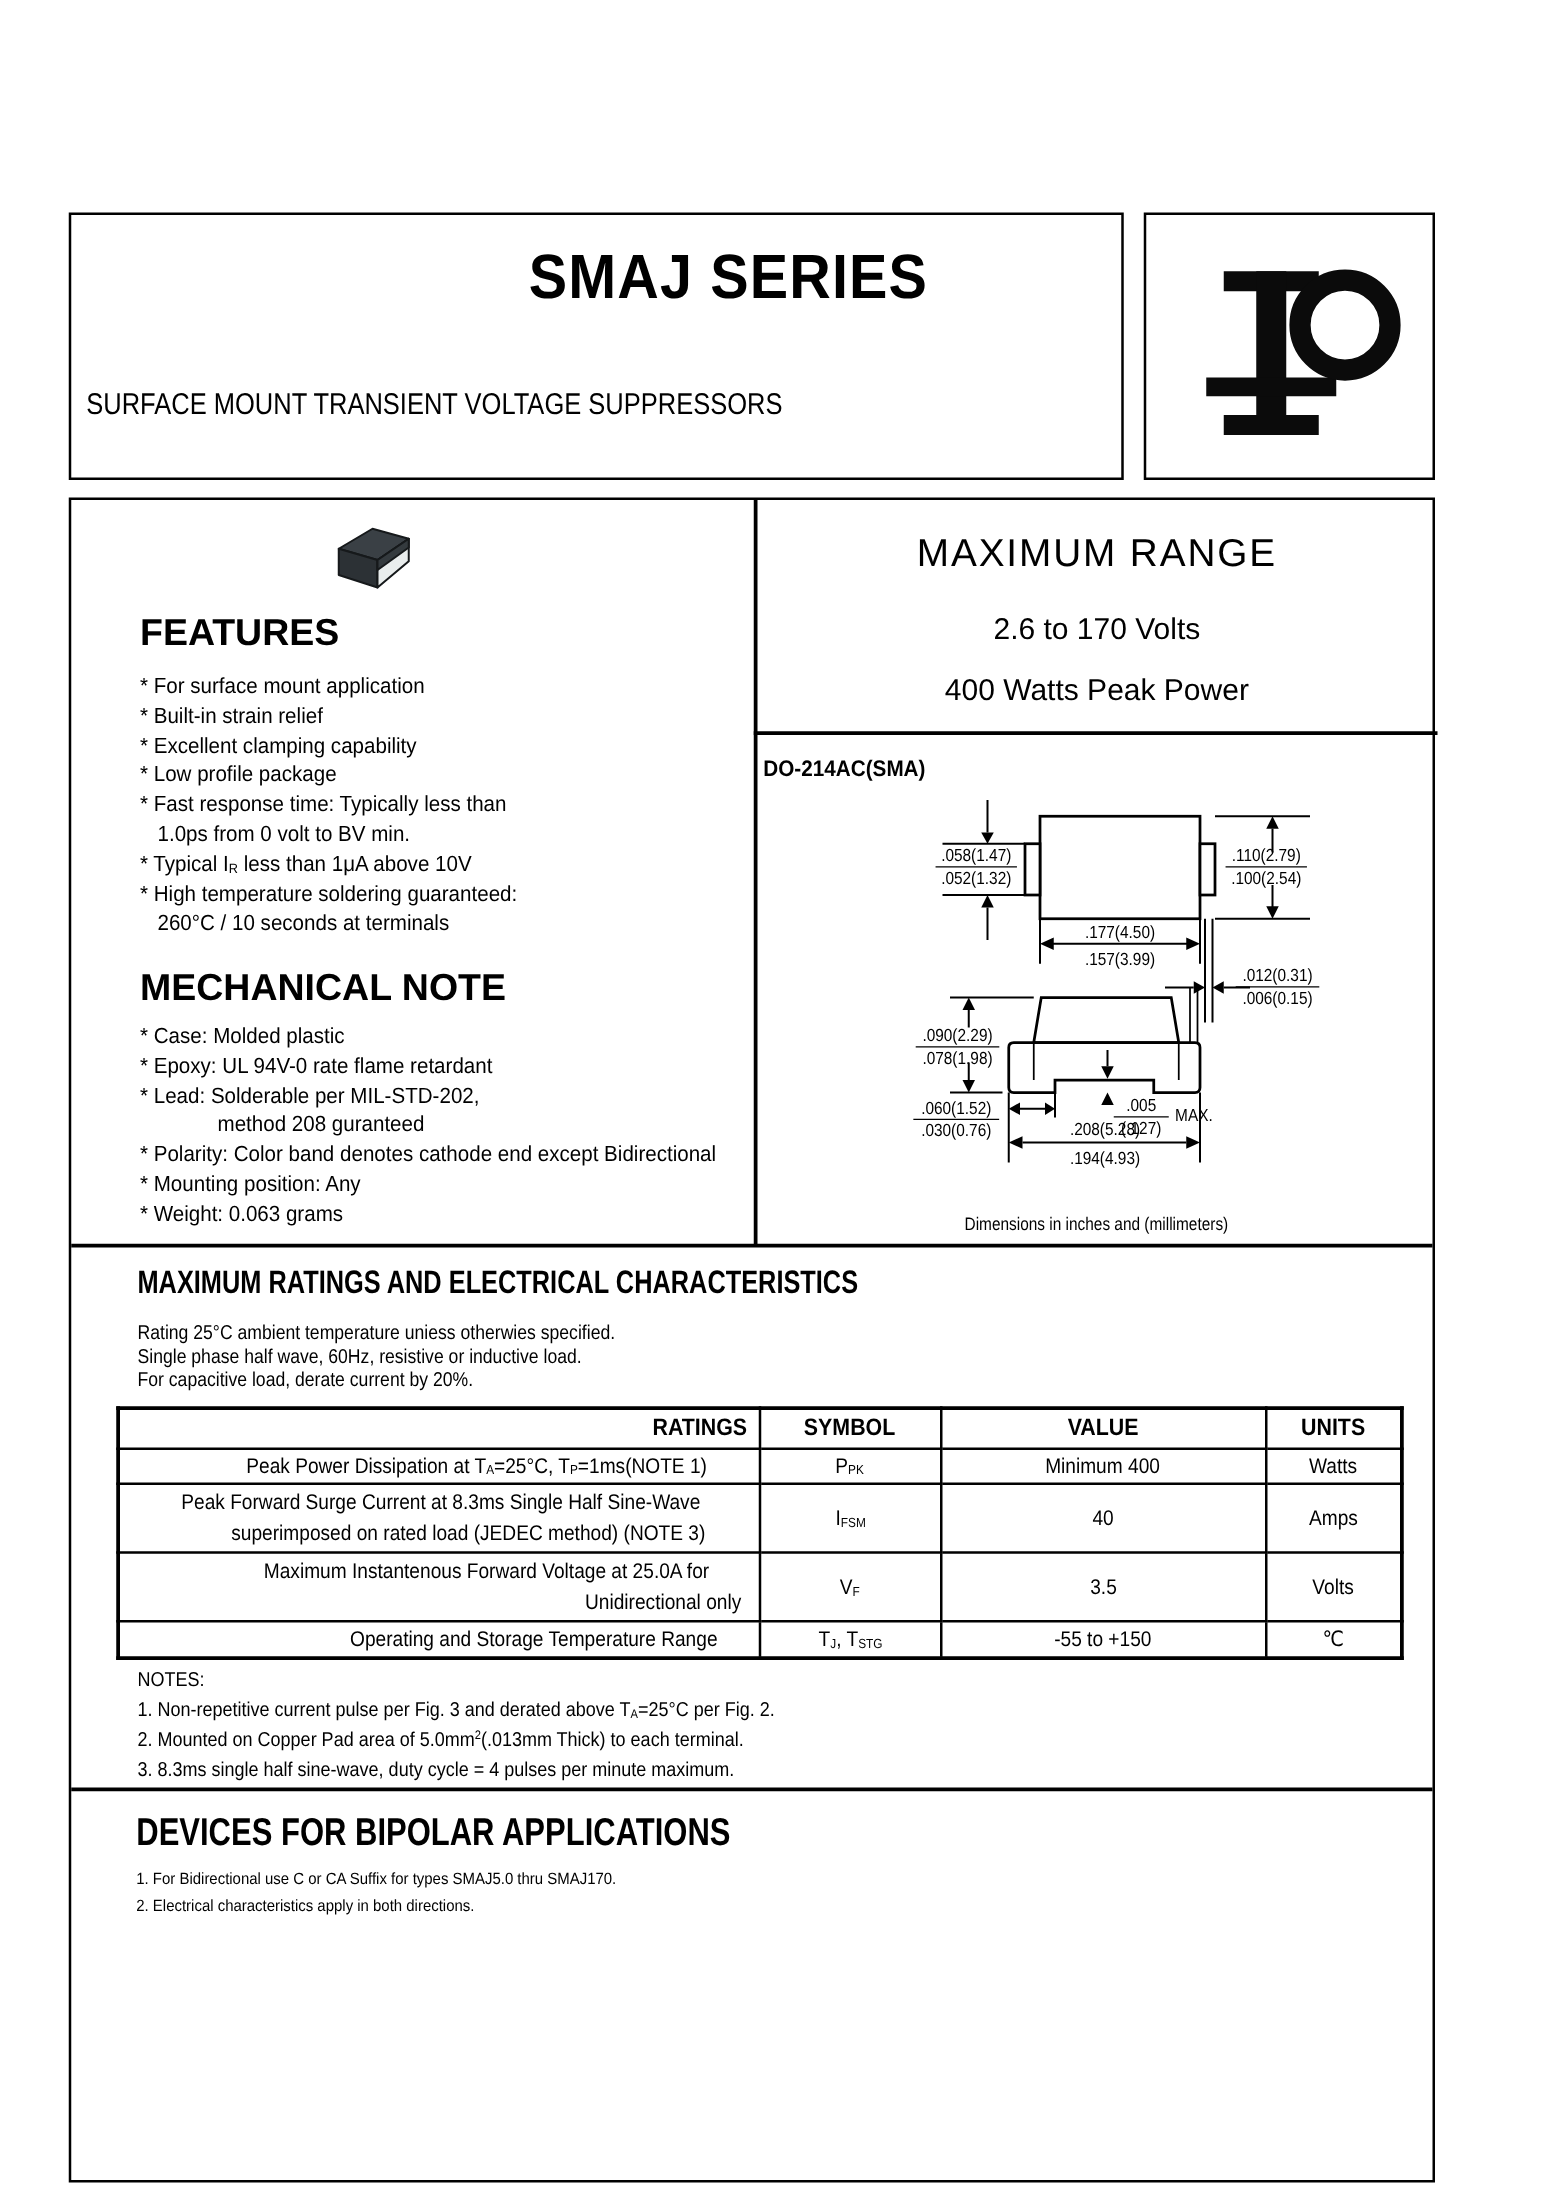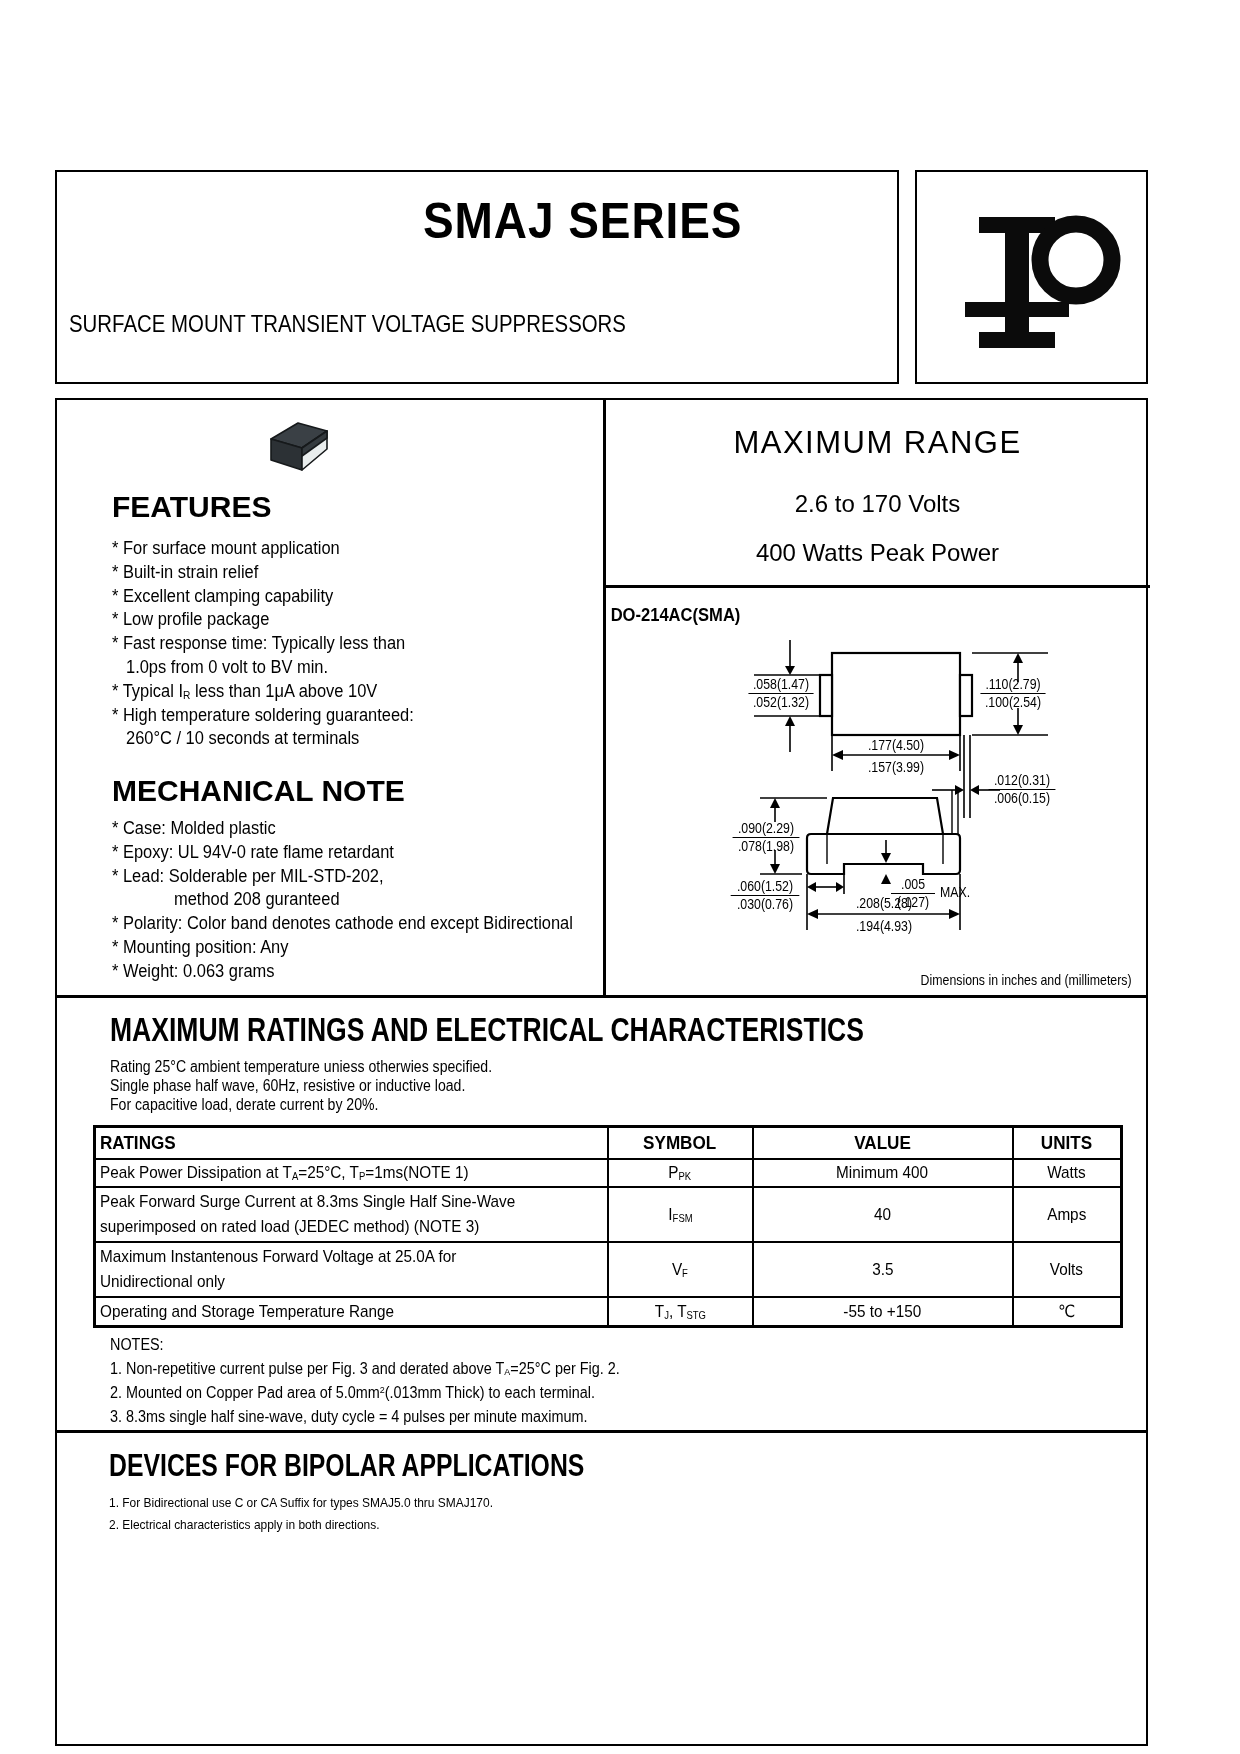--- a/index.html
+++ b/index.html
@@ -45,35 +45,35 @@
   .ind1 { padding-left:14px; }
   .ind2 { padding-left:62px; }
 
   
   .vr-head { left:548px; top:25px;  width:545px; text-align:center; font-size:31px; letter-spacing:1.5px; }
   .vr1     { left:548px; top:90px;  width:545px; text-align:center; font-size:24px; }
   .vr2     { left:548px; top:139px; width:545px; text-align:center; font-size:24px; }
   .pkg-name{ left:548px; top:205px; width:545px; text-align:left; font-size:18px; font-weight:bold; }
   .topview { left:645px; top:238px; width:370px; height:182px; }
   .sideview{ left:633px; top:390px; width:370px; height:158px; }
-  .dim-caption { left:548px; top:572px; width:545px; text-align:right; font-size:14.5px; }
+  .dim-caption { left:548px; top:572px; width:545px; text-align:center; font-size:14.5px; }
   .dimpair, .dimlabel {
     position:absolute; font-size:14px; line-height:17px; text-align:center;
     transform:scaleX(0.88); transform-origin:50% 50%; white-space:nowrap;
   }
   .dimpair .bar { border-bottom:1.5px solid #000; }
 
   
-  .ratings-h   { left:53px; top:610px; font-size:34px; font-weight:bold; }
+  .ratings-h   { left:53px; top:610px; font-size:26px; font-weight:bold; }
   .ratings-desc{ left:53px; top:657px; font-size:16px; line-height:19px; }
   .rtable { position:absolute; left:36px; top:725px; width:1027px;
             border-collapse:collapse; table-layout:fixed; border:3px solid #000; }
   .rtable th, .rtable td { border:2px solid #000; text-align:center; vertical-align:middle; }
   .rtable th { border-bottom:2.5px solid #000; font-size:19px; height:32px; }
-  .rtable th.c-rating, .rtable td.c-rating { text-align:left; padding-left:4px; }
+  .rtable th.c-rating, .rtable td.c-rating { text-align:right; padding-left:4px; }
   .rtable td { font-size:17px; line-height:25px; }
   .rtable tbody tr:nth-child(1){ height:28px; }
   .rtable tbody tr:nth-child(2){ height:55px; }
   .rtable tbody tr:nth-child(3){ height:55px; }
   .rtable tbody tr:nth-child(4){ height:30px; }
   .notes { left:53px; top:933px; font-size:16px; line-height:24px; }
 
   
   .bip-h    { left:52px; top:1048px; font-size:31px; font-weight:bold; }
   .bip-list { left:52px; top:1092px; font-size:13px; line-height:22px; }

